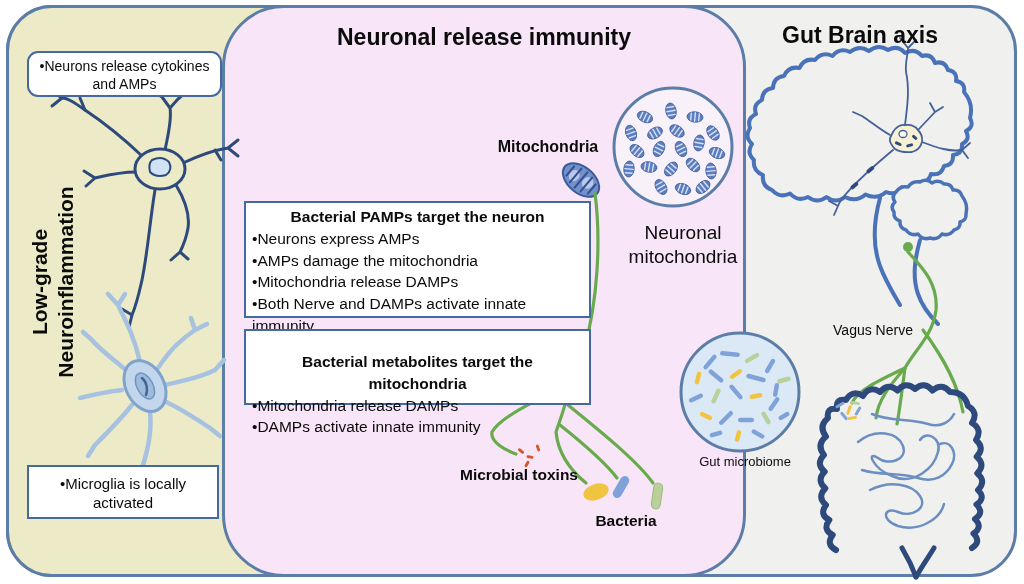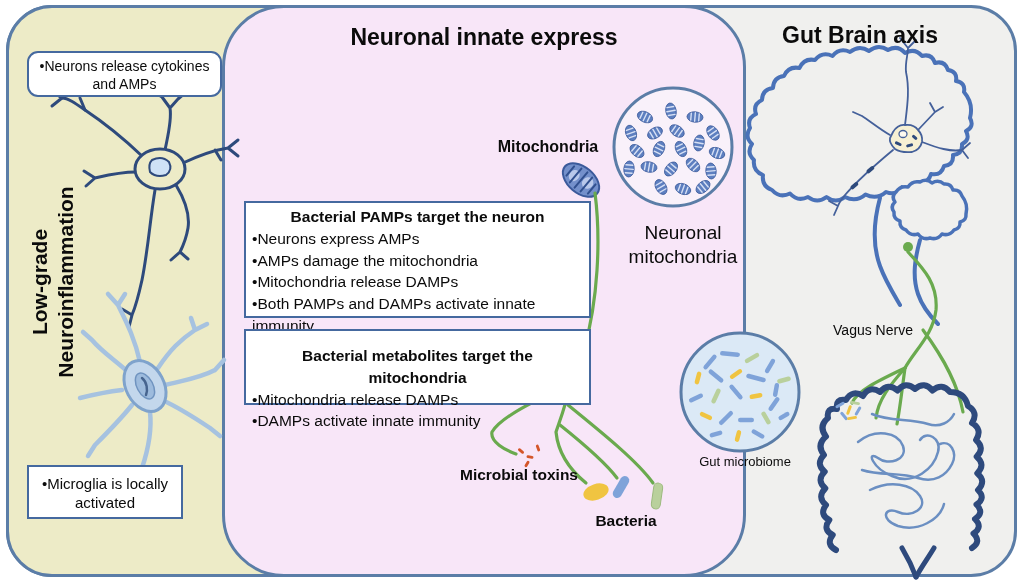--- a/index.html
+++ b/index.html
@@ -340,45 +340,45 @@
   <div class="rot-title" style="left:-60px;top:252px;width:234px;height:60px;">
     <span style="display:block">Low-grade</span>
     <span style="display:block">Neuroinflammation</span>
   </div>
 
   <div class="box" style="left:27px;top:51px;width:195px;height:46px;padding:4px 2px;font-size:14px;line-height:18px;border-radius:11px;">
     <span style="display:block">•Neurons release cytokines</span>
     <span style="display:block">and AMPs</span>
   </div>
 
-  <div class="box" style="left:27px;top:465px;width:156px;height:54px;padding:7px 2px;font-size:15px;line-height:19px;">
+  <div class="box" style="left:27px;top:465px;width:192px;height:54px;padding:7px 2px;font-size:15px;line-height:19px;">
     <span style="display:block">•Microglia is locally</span>
     <span style="display:block">activated</span>
   </div>
 
-  <div class="lbl title-main" style="left:222px;top:24px;width:524px;">Neuronal innate express</div>
+  <div class="lbl title-main" style="left:222px;top:24px;width:524px;">Neuronal release immunity</div>
 
   <div class="lbl title-main" style="left:760px;top:22px;width:200px;">Gut Brain axis</div>
 
   <div class="lbl bold" style="left:496px;top:138px;width:104px;font-size:16px;">Mitochondria</div>
 
   <div class="lbl" style="left:600px;top:221px;width:166px;font-size:19px;line-height:24px;">
     <span style="display:block">Neuronal</span>
     <span style="display:block">mitochondria</span>
   </div>
 
   <div class="box" style="left:244px;top:201px;width:347px;height:117px;padding:3px 6px;font-size:15.5px;line-height:21.8px;">
     <div class="box-title">Bacterial PAMPs target the neuron</div>
     <div class="bullet">•Neurons express AMPs</div>
     <div class="bullet">•AMPs damage the mitochondria</div>
     <div class="bullet">•Mitochondria release DAMPs</div>
-    <div class="bullet">•Both PAMPs and DAMPs activate innate immunity</div>
-  </div>
-
-  <div class="box" style="left:244px;top:329px;width:347px;height:76px;padding:14px 6px;font-size:15.5px;line-height:21.8px;">
+    <div class="bullet">•Both Nerve and DAMPs activate innate immunity</div>
+  </div>
+
+  <div class="box" style="left:244px;top:329px;width:347px;height:76px;padding:20px 6px;font-size:15.5px;line-height:21.8px;">
     <div class="box-title">Bacterial metabolites target the mitochondria</div>
     <div class="bullet">•Mitochondria release DAMPs</div>
     <div class="bullet">•DAMPs activate innate immunity</div>
   </div>
 
   <div class="lbl bold" style="left:455px;top:466px;width:128px;font-size:15.5px;">Microbial toxins</div>
 
   <div class="lbl bold" style="left:585px;top:512px;width:82px;font-size:15.5px;">Bacteria</div>
 
   <div class="lbl" style="left:670px;top:454px;width:150px;font-size:13px;">Gut microbiome</div>

